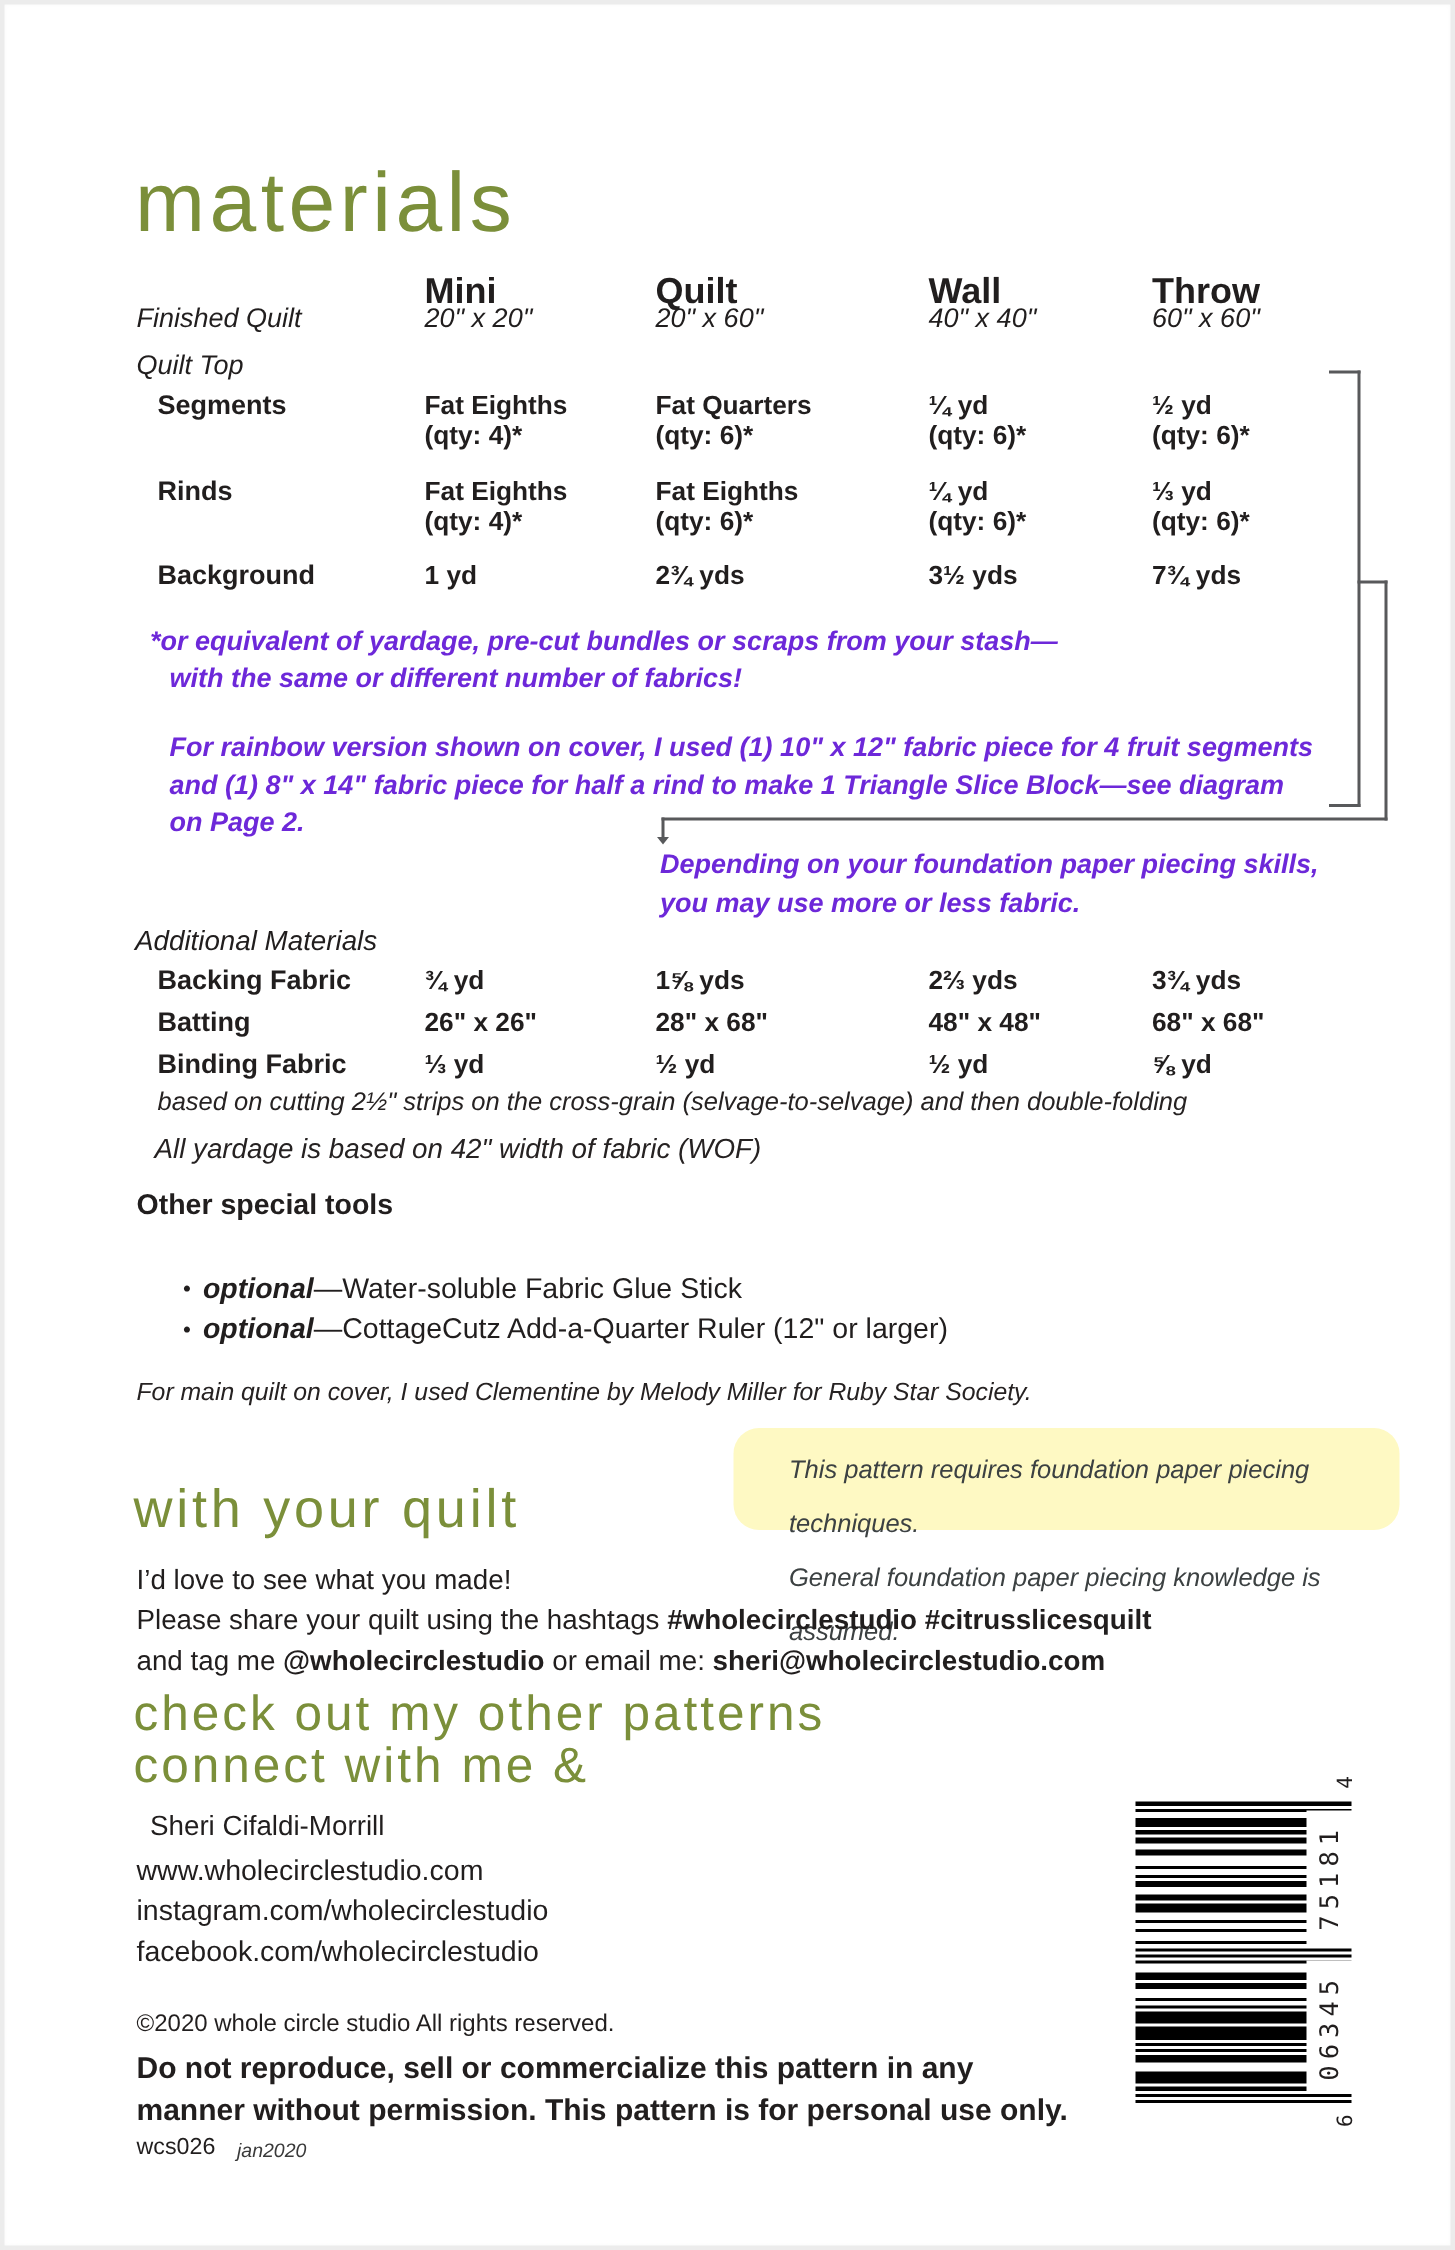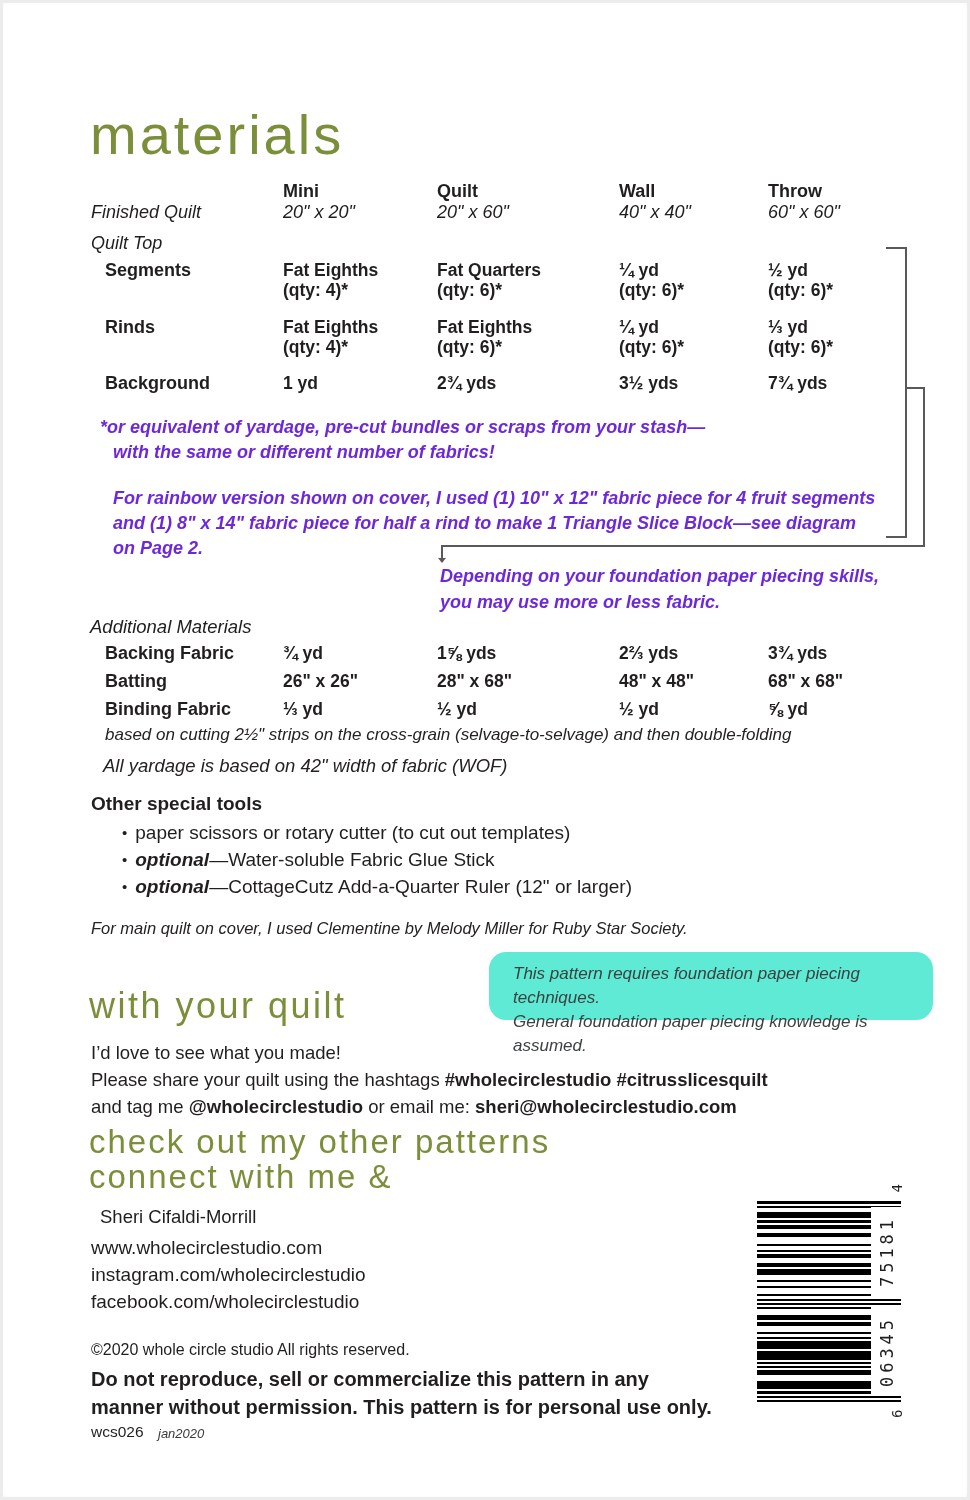--- a/index.html
+++ b/index.html
@@ -7,39 +7,39 @@
     position:relative;width:970px;height:1500px;background:#ffffff;
     font-family:"Liberation Sans",sans-serif;color:#211e1e;overflow:hidden;
     box-shadow:inset 0 0 0 3px #ececec, inset 0 0 6px rgba(0,0,0,.08);
   }
   .abs{position:absolute;}
   .green{color:#7b8f3a;}
   h1,h2{margin:0;font-weight:300;}
   .script-heading{font-family:"Liberation Sans",sans-serif;font-weight:300;}
   #materials-heading{left:90px;top:102px;font-size:56px;letter-spacing:3px;}
   
-  .colhead{font-weight:bold;font-size:18px;}
+  .colhead{font-weight:bold;font-size:24px;}
   .colsize{font-style:italic;font-size:18px;}
   .itlabel{font-style:italic;font-size:18px;}
   .rowlabel{font-weight:bold;font-size:18px;}
   .cell{font-weight:bold;font-size:17.5px;line-height:20px;}
   
   .note{font-weight:bold;font-style:italic;font-size:18px;line-height:25px;color:#6d28d9;}
   .note .ind{padding-left:13px;}
   .smallnote{font-style:italic;font-size:17px;color:#262222;}
   
   .bline{border-color:#58595b;border-style:solid;border-width:0;}
   
   .tools-h{font-weight:bold;font-size:19px;}
   .tool{font-size:19px;line-height:27px;}
   .tool .bullet{font-size:15px;vertical-align:1px;margin-right:8px;}
   .tool .opt{font-style:italic;font-weight:600;}
   
-  #fpp-box{left:489px;top:952px;width:444px;height:68px;background:#5eead4;border-radius:17px;
-    font-style:italic;font-size:17px;line-height:24px;color:#3c4142;padding:10px 0 0 24px;box-sizing:border-box;}
+  #fpp-box{left:489px;top:952px;width:444px;height:68px;background:#fef9c3;border-radius:17px;
+    font-style:italic;font-size:17px;line-height:36px;color:#3c4142;padding:10px 0 0 37px;box-sizing:border-box;}
   
   #share-heading{left:89px;top:985px;font-size:36px;letter-spacing:2.5px;}
   .share-line{font-size:18.5px;}
   .share-line b{font-weight:bold;}
   #connect-heading{left:89px;top:1124px;font-size:33px;line-height:35px;letter-spacing:2px;}
   .plain{font-size:18.5px;}
   .link{font-size:19px;}
   
   .copyright{font-size:16px;}
   .legal{font-weight:bold;font-size:20px;line-height:28px;}
@@ -160,23 +160,20 @@
   <div class="abs rowlabel" style="left:105px;top:699px;">Binding Fabric</div>
   <div class="abs cell" style="left:283px;top:699px;">⅓ yd</div>
   <div class="abs cell" style="left:437px;top:699px;">½ yd</div>
   <div class="abs cell" style="left:619px;top:699px;">½ yd</div>
   <div class="abs cell" style="left:768px;top:699px;">⅝ yd</div>
 
   <div class="abs smallnote" style="left:105px;top:725px;">based on cutting 2½" strips on the cross-grain (selvage-to-selvage) and then double-folding</div>
   <div class="abs smallnote" style="left:103px;top:755px;font-size:18.5px;">All yardage is based on 42" width of fabric (WOF)</div>
 
   <div class="abs tools-h" style="left:91px;top:793px;">Other special tools</div>
-  <div class="abs tool" style="left:122px;top:819px;">
-    <span class="bullet">•</span><span>paper scissors or rotary cutter (to cut out templates)</span>
-  </div>
   <div class="abs tool" style="left:122px;top:846px;">
     <span class="bullet">•</span><span class="opt">optional</span><span>—Water-soluble Fabric Glue Stick</span>
   </div>
   <div class="abs tool" style="left:122px;top:873px;">
     <span class="bullet">•</span><span class="opt">optional</span><span>—CottageCutz Add-a-Quarter Ruler (12" or larger)</span>
   </div>
 
   <div class="abs smallnote" style="left:91px;top:919px;font-size:16.5px;">For main quilt on cover, I used Clementine by Melody Miller for Ruby Star Society.</div>
 
   <div id="fpp-box" class="abs">

